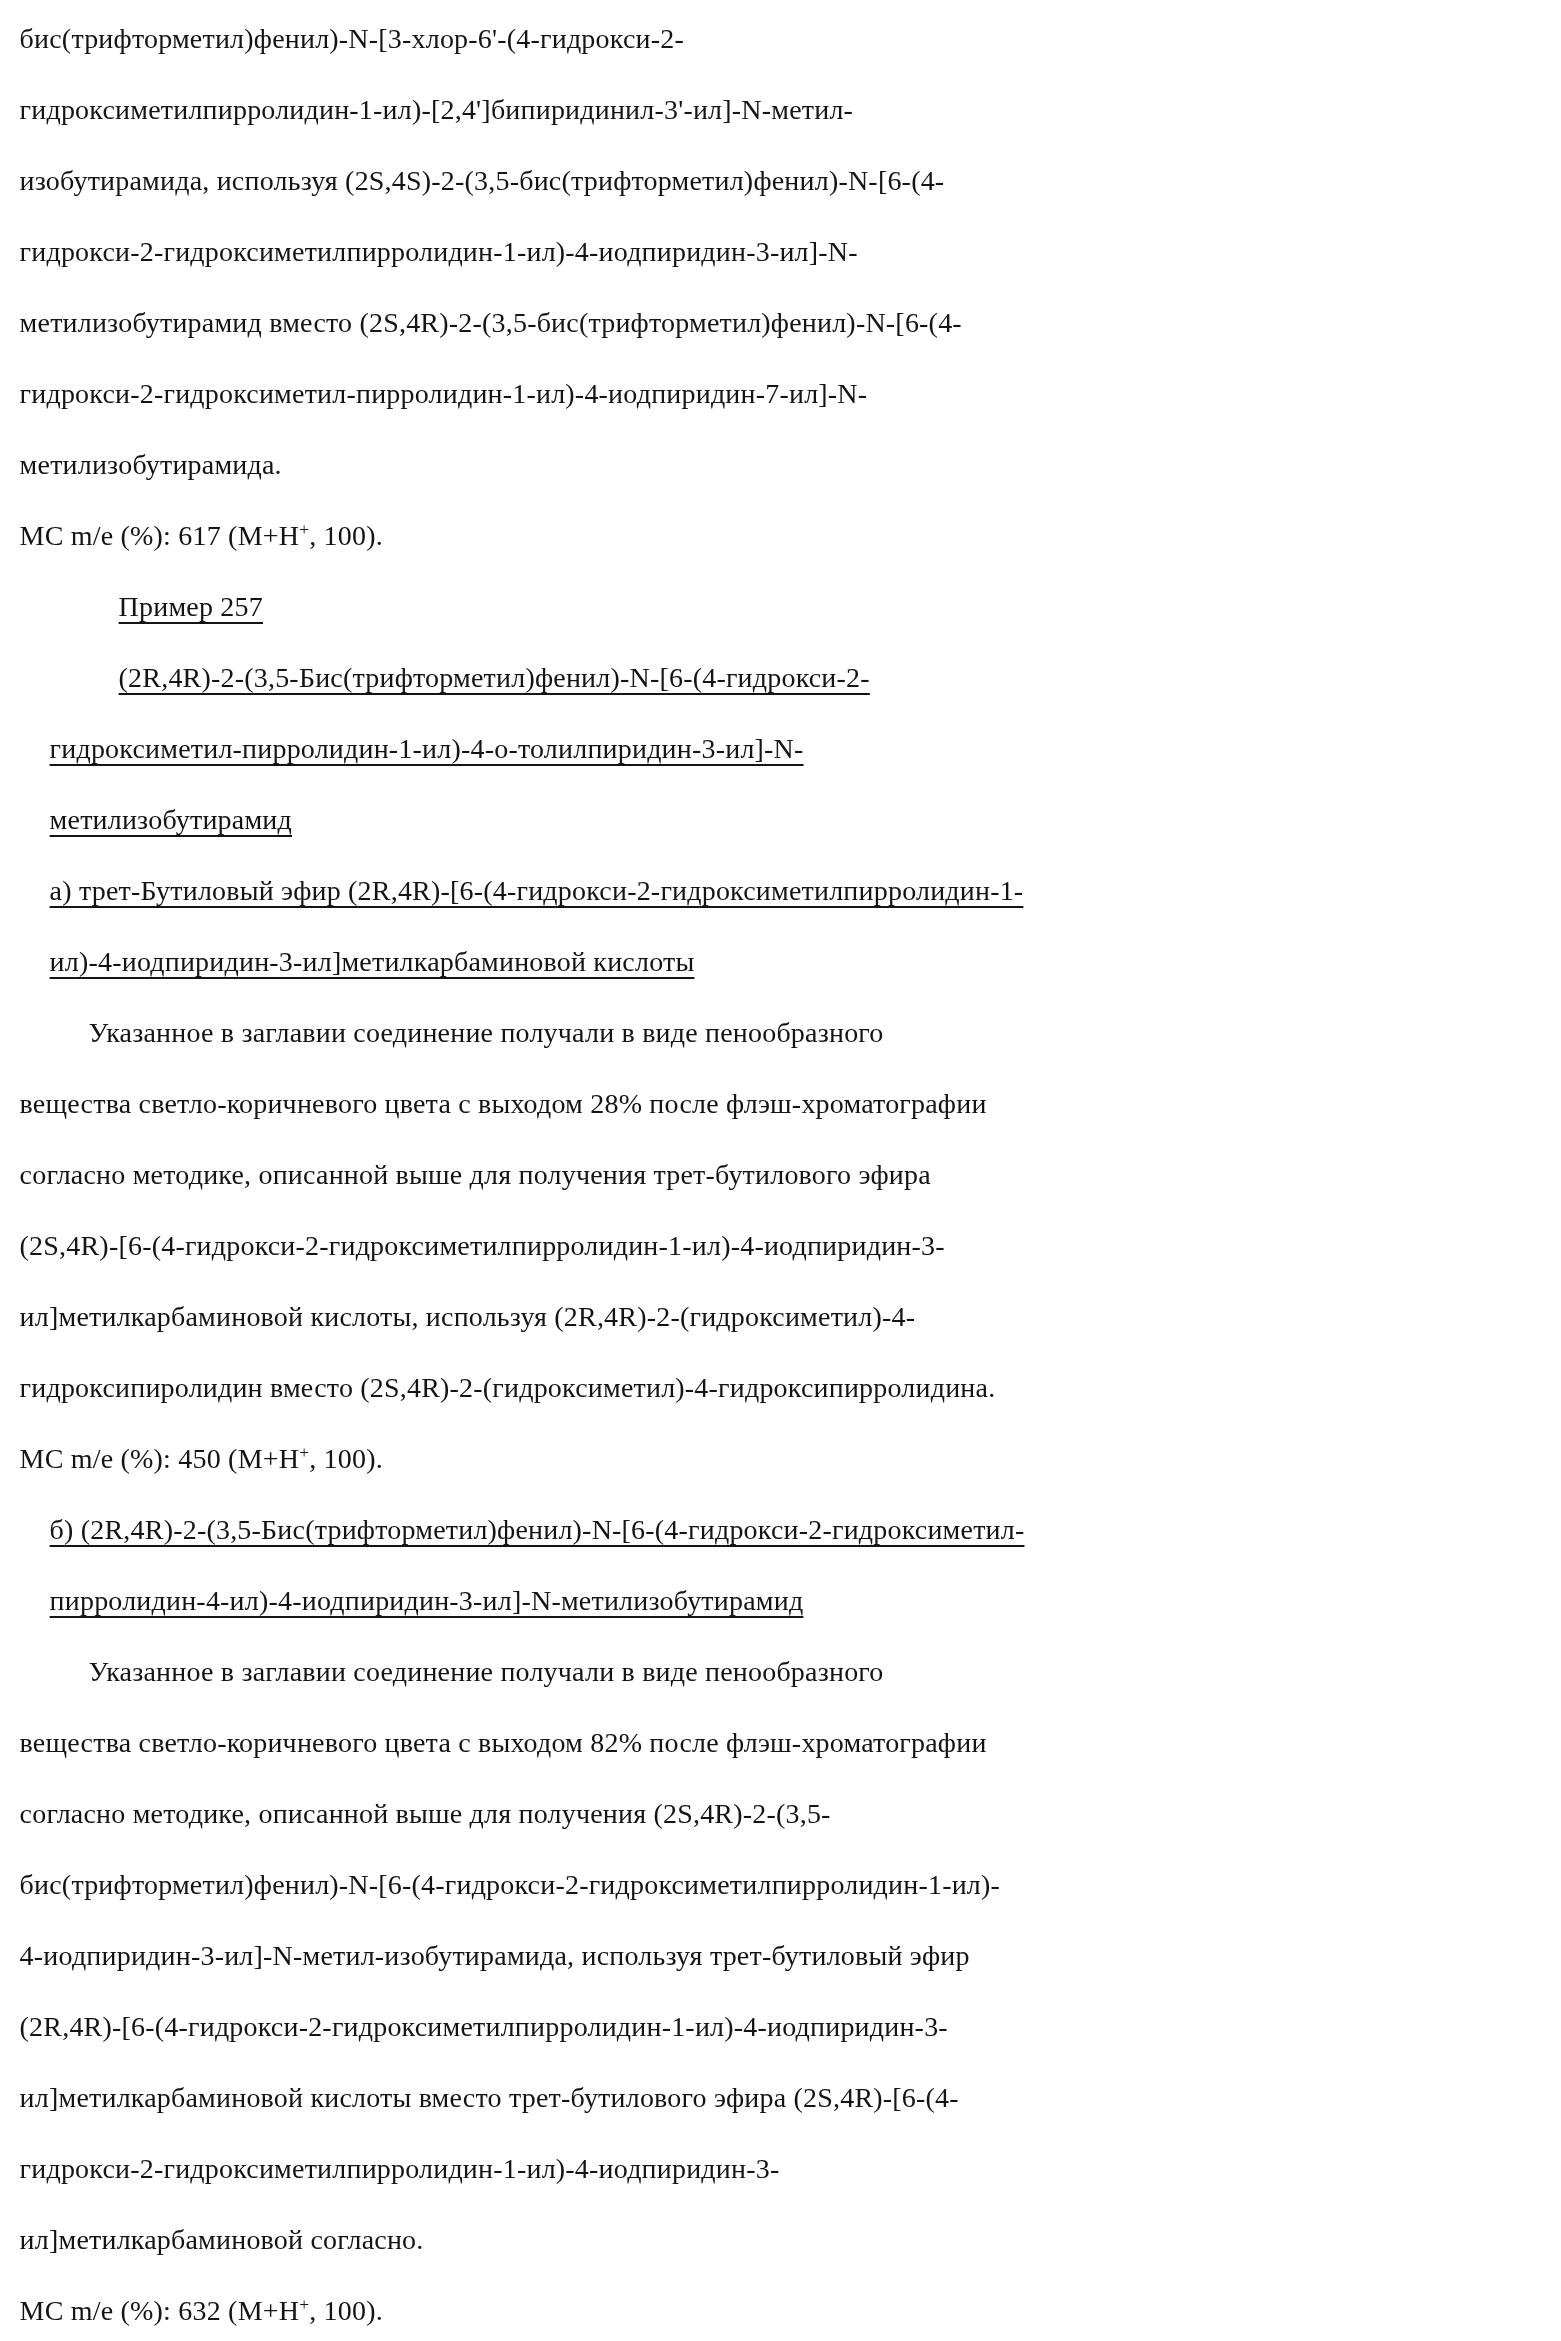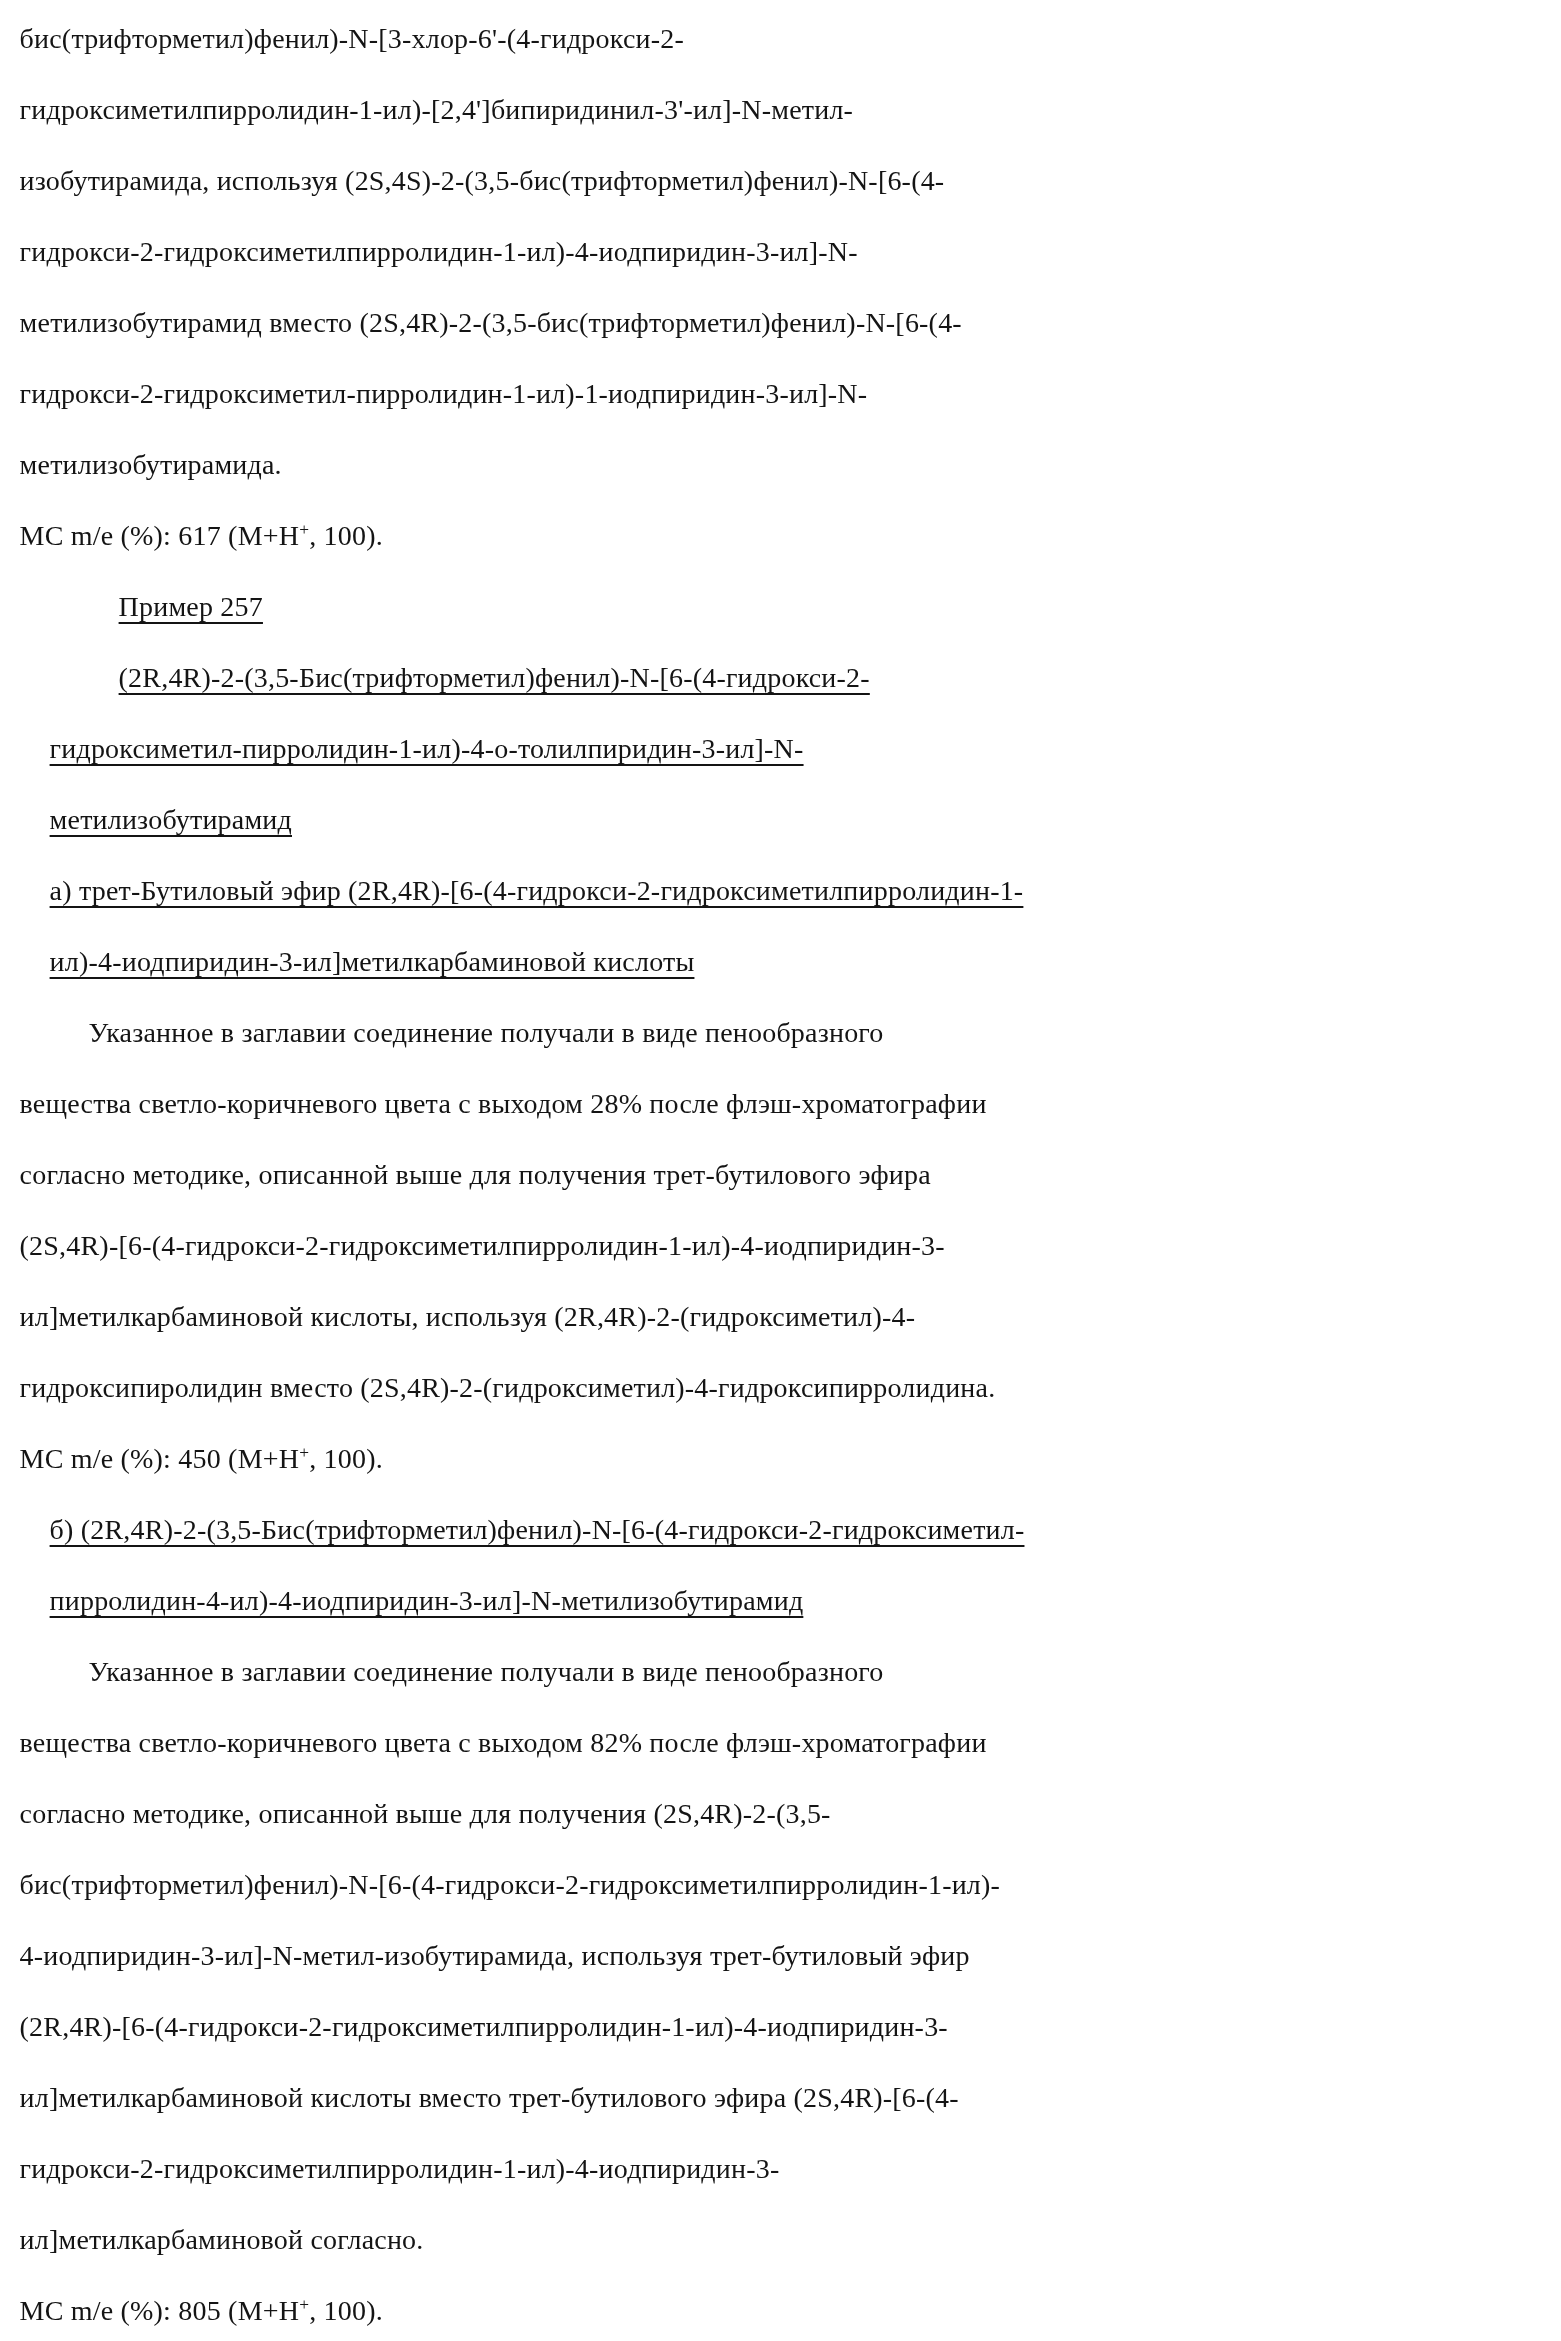--- a/index.html
+++ b/index.html
@@ -42,21 +42,21 @@
 </style>
 </head>
 <body>
 
 <div class="page">
     <div class="line"><span>бис(трифторметил)фенил)-N-[3-хлор-6'-(4-гидрокси-2-</span></div>
     <div class="line"><span>гидроксиметилпирролидин-1-ил)-[2,4']бипиридинил-3'-ил]-N-метил-</span></div>
     <div class="line"><span>изобутирамида, используя (2S,4S)-2-(3,5-бис(трифторметил)фенил)-N-[6-(4-</span></div>
     <div class="line"><span>гидрокси-2-гидроксиметилпирролидин-1-ил)-4-иодпиридин-3-ил]-N-</span></div>
     <div class="line"><span>метилизобутирамид вместо (2S,4R)-2-(3,5-бис(трифторметил)фенил)-N-[6-(4-</span></div>
-    <div class="line"><span>гидрокси-2-гидроксиметил-пирролидин-1-ил)-1-иодпиридин-3-ил]-N-</span></div>
+    <div class="line"><span>гидрокси-2-гидроксиметил-пирролидин-1-ил)-4-иодпиридин-7-ил]-N-</span></div>
     <div class="line"><span>метилизобутирамида.</span></div>
     <div class="line"><span>МС m/e (%): 617 (M+H</span><sup>+</sup><span>, 100).</span></div>
     <div class="line indent underline"><span>Пример 257</span></div>
     <div class="line indent underline"><span>(2R,4R)-2-(3,5-Бис(трифторметил)фенил)-N-[6-(4-гидрокси-2-</span></div>
     <div class="line underline"><span>гидроксиметил-пирролидин-1-ил)-4-о-толилпиридин-3-ил]-N-</span></div>
     <div class="line underline"><span>метилизобутирамид</span></div>
     <div class="line underline"><span>а) трет-Бутиловый эфир (2R,4R)-[6-(4-гидрокси-2-гидроксиметилпирролидин-1-</span></div>
     <div class="line underline"><span>ил)-4-иодпиридин-3-ил]метилкарбаминовой кислоты</span></div>
     <div class="line indent"><span>Указанное в заглавии соединение получали в виде пенообразного</span></div>
     <div class="line"><span>вещества светло-коричневого цвета с выходом 28% после флэш-хроматографии</span></div>
@@ -69,15 +69,15 @@
     <div class="line underline"><span>пирролидин-4-ил)-4-иодпиридин-3-ил]-N-метилизобутирамид</span></div>
     <div class="line indent"><span>Указанное в заглавии соединение получали в виде пенообразного</span></div>
     <div class="line"><span>вещества светло-коричневого цвета с выходом 82% после флэш-хроматографии</span></div>
     <div class="line"><span>согласно методике, описанной выше для получения (2S,4R)-2-(3,5-</span></div>
     <div class="line"><span>бис(трифторметил)фенил)-N-[6-(4-гидрокси-2-гидроксиметилпирролидин-1-ил)-</span></div>
     <div class="line"><span>4-иодпиридин-3-ил]-N-метил-изобутирамида, используя трет-бутиловый эфир</span></div>
     <div class="line"><span>(2R,4R)-[6-(4-гидрокси-2-гидроксиметилпирролидин-1-ил)-4-иодпиридин-3-</span></div>
     <div class="line"><span>ил]метилкарбаминовой кислоты вместо трет-бутилового эфира (2S,4R)-[6-(4-</span></div>
     <div class="line"><span>гидрокси-2-гидроксиметилпирролидин-1-ил)-4-иодпиридин-3-</span></div>
     <div class="line"><span>ил]метилкарбаминовой согласно.</span></div>
-    <div class="line"><span>МС m/e (%): 805 (M+H</span><sup>+</sup><span>, 100).</span></div>
+    <div class="line"><span>МС m/e (%): 632 (M+H</span><sup>+</sup><span>, 100).</span></div>
   </div>
 
 
 </body></html>

